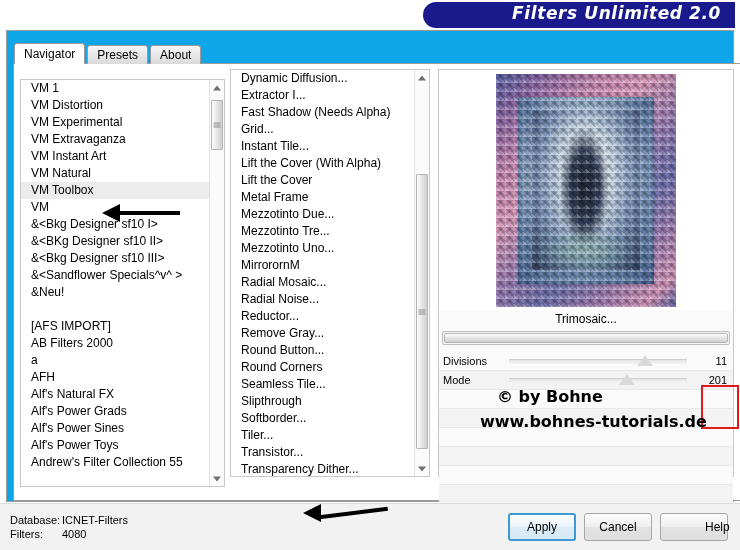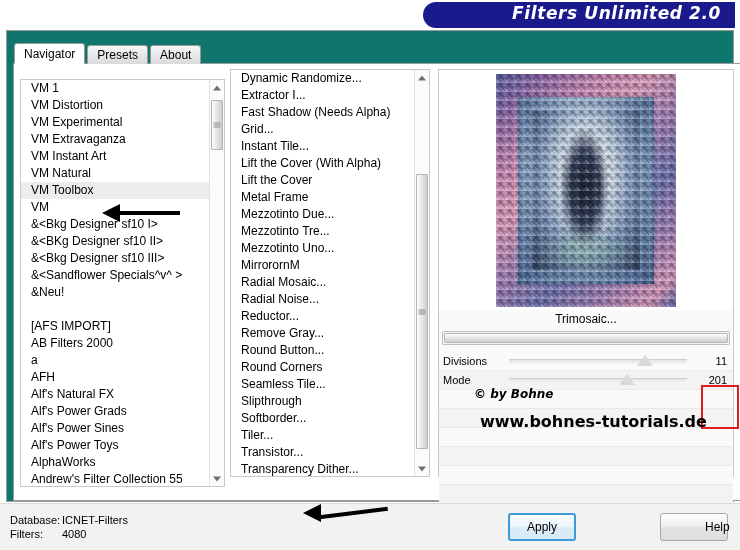--- a/index.html
+++ b/index.html
@@ -41,21 +41,21 @@
     letter-spacing: 0.6px;
     white-space: nowrap;
   }
 
   
   .main-frame {
     position: absolute;
     left: 6px; top: 30px;
     width: 728px; height: 472px;
     border: 1px solid #9a9a9a;
-    background: #0f766e;
+    background: #0ea5e9;
     box-sizing: border-box;
   }
 
   
   .tabstrip {
     position: absolute;
     left: 7px; top: 12px;
     height: 21px;
     display: flex;
     align-items: flex-end;
@@ -344,21 +344,21 @@
 
   
   .watermark {
     position: absolute;
     z-index: 18;
     color: #000;
     font-family: "DejaVu Sans", sans-serif;
     font-weight: bold;
     white-space: nowrap;
   }
-  .wm1 { left: 460px; top: 323px; font-size: 12px; font-style: italic; }
+  .wm1 { left: 483px; top: 323px; font-size: 16px; }
   .wm2 { left: 466px; top: 348px; font-size: 16px; }
 
   
   .footer-bar {
     position: absolute;
     left: 6px; top: 472px;
     width: 728px; height: 26px;
   }
   .footer-left {
     position: absolute;
@@ -468,21 +468,20 @@
           <div class="list-item">&amp;Neu!</div>
           <div class="list-item"></div>
           <div class="list-item">[AFS IMPORT]</div>
           <div class="list-item">AB Filters 2000</div>
           <div class="list-item">a</div>
           <div class="list-item">AFH</div>
           <div class="list-item">Alf's Natural FX</div>
           <div class="list-item">Alf's Power Grads</div>
           <div class="list-item">Alf's Power Sines</div>
           <div class="list-item">Alf's Power Toys</div>
-          <div class="list-item">AlphaWorks</div>
           <div class="list-item">Andrew's Filter Collection 55</div>
         </div>
       <div class="vscroll">
         <div class="sb-btn up">
           <span class="sb-arrow up"></span>
         </div>
         <div class="sb-thumb" style="top:20px;height:50px;">
           <span class="sb-grip">
               <i></i>
               <i></i>
@@ -490,21 +489,21 @@
             </span>
         </div>
         <div class="sb-btn down">
           <span class="sb-arrow down"></span>
         </div>
       </div>
     </div>
 
     <div class="listbox" id="list-filters">
       <div class="list-scroll" id="flt-scroll">
-          <div class="list-item">Dynamic Randomize...</div>
+          <div class="list-item">Dynamic Diffusion...</div>
           <div class="list-item">Extractor I...</div>
           <div class="list-item">Fast Shadow (Needs Alpha)</div>
           <div class="list-item">Grid...</div>
           <div class="list-item">Instant Tile...</div>
           <div class="list-item">Lift the Cover (With Alpha)</div>
           <div class="list-item">Lift the Cover</div>
           <div class="list-item">Metal Frame</div>
           <div class="list-item">Mezzotinto Due...</div>
           <div class="list-item">Mezzotinto Tre...</div>
           <div class="list-item">Mezzotinto Uno...</div>
@@ -609,14 +608,15 @@
   </div>
 </div>
 
 <div class="statusbar">
   <span class="status-text st-l1">Database:</span>
   <span class="status-text st-v1">ICNET-Filters</span>
   <span class="status-text st-l2">Filters:</span>
   <span class="status-text st-v2">4080</span>
 
   <button class="dlg-btn primary" id="btn-apply">Apply</button>
+  <button class="dlg-btn" id="btn-cancel">Cancel</button>
   <button class="dlg-btn" id="btn-help">Help</button>
 </div>
 
 </body></html>

